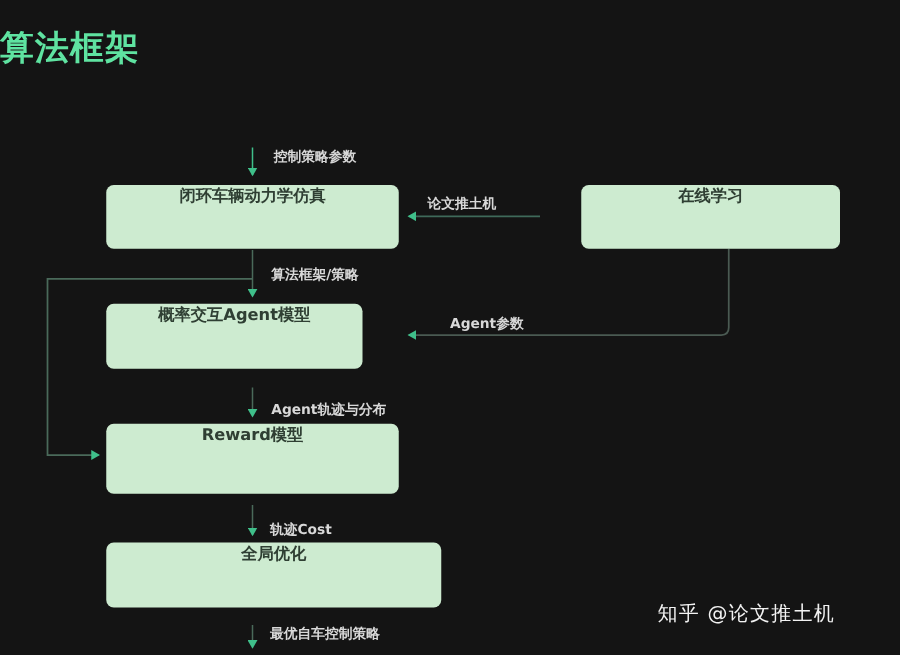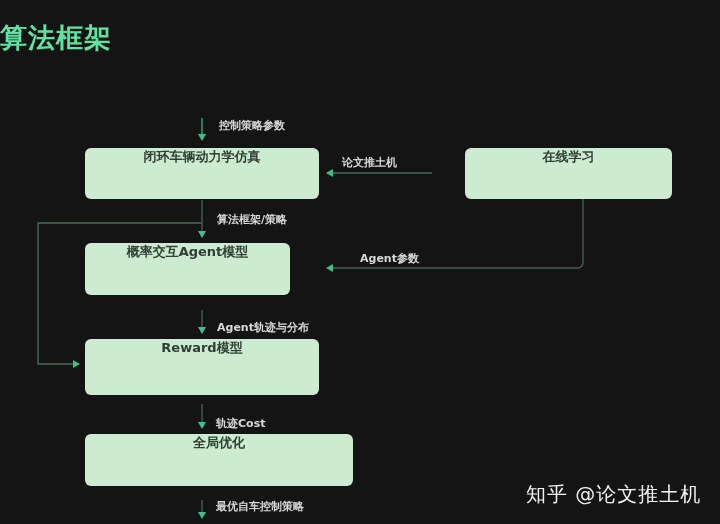--- a/index.html
+++ b/index.html
@@ -40,21 +40,21 @@
       position: absolute;
       font-size: 11px;
       font-weight: bold;
       color: #d8d8d8;
       white-space: nowrap;
     }
     .watermark {
       position: absolute;
       left: 526px;
       top: 481px;
-      font-size: 20px;
+      font-size: 16px;
       color: #f2f2f2;
       white-space: nowrap;
       letter-spacing: 1px;
     }
     svg.connectors {
       position: absolute;
       left: 0;
       top: 0;
       width: 720px;
       height: 524px;

